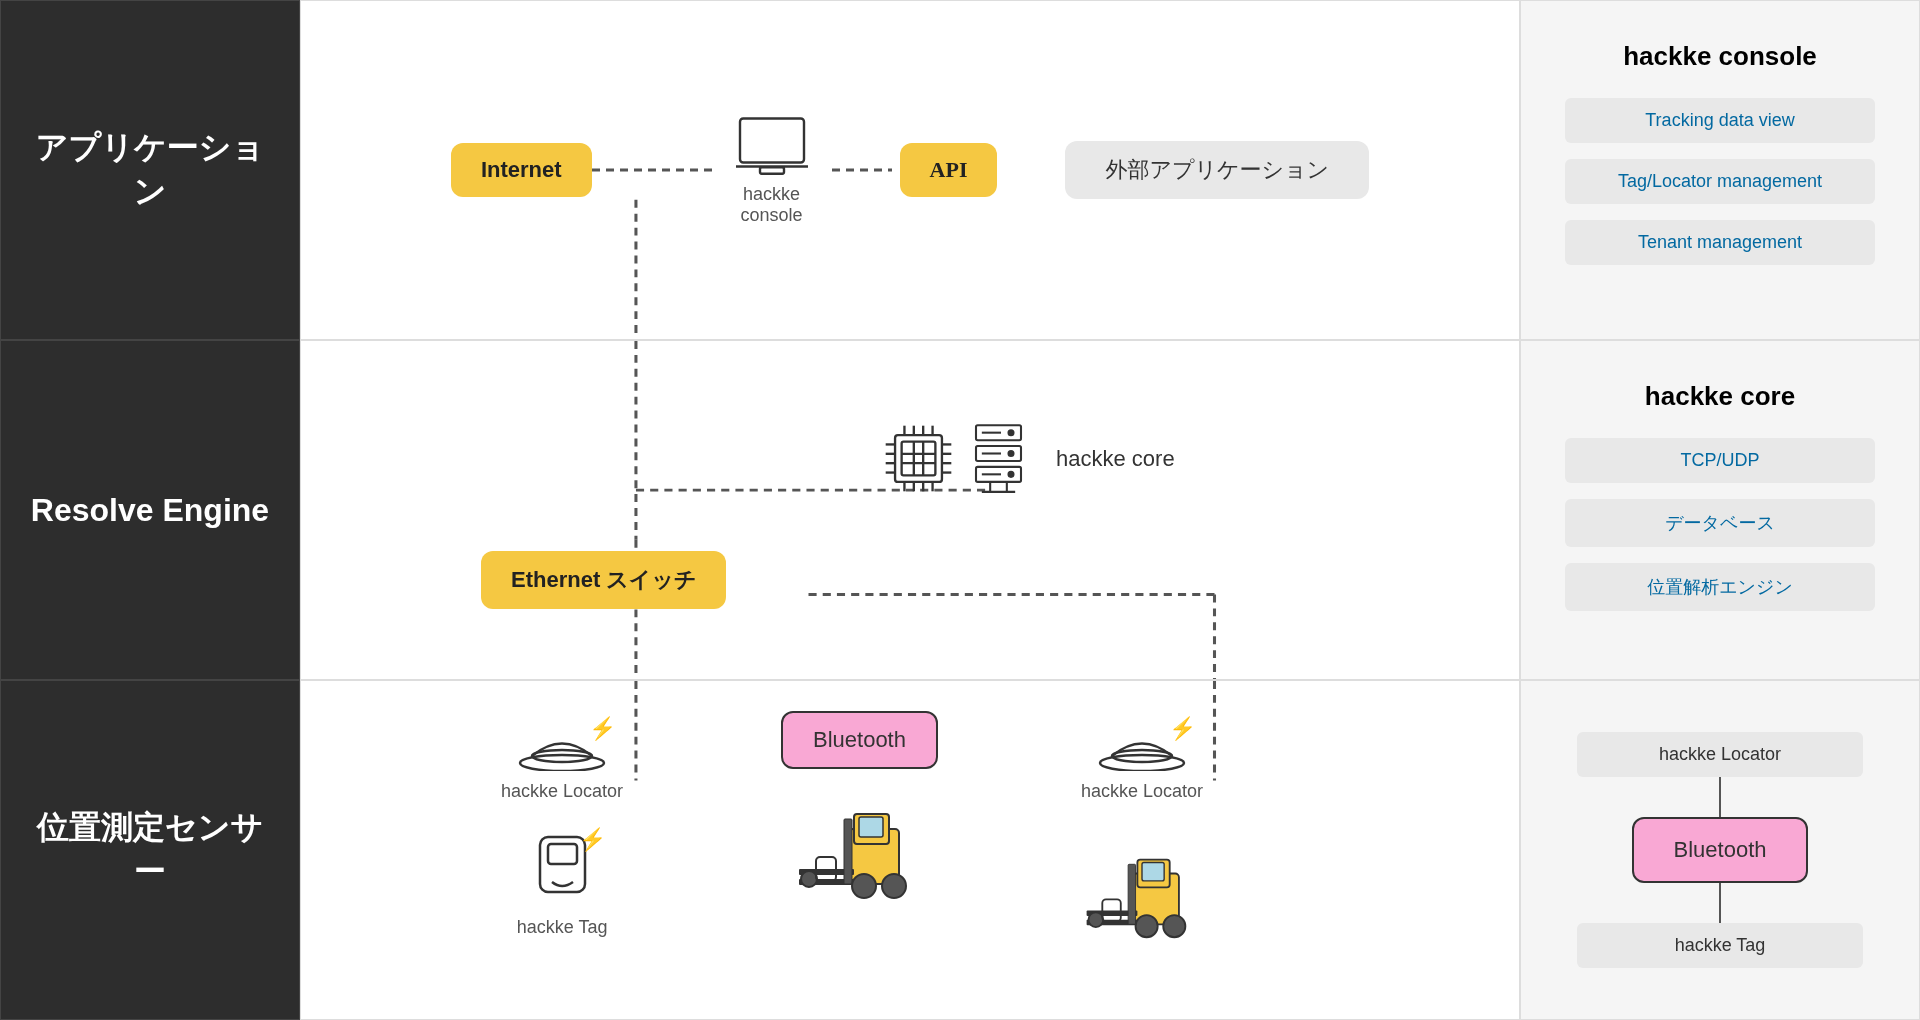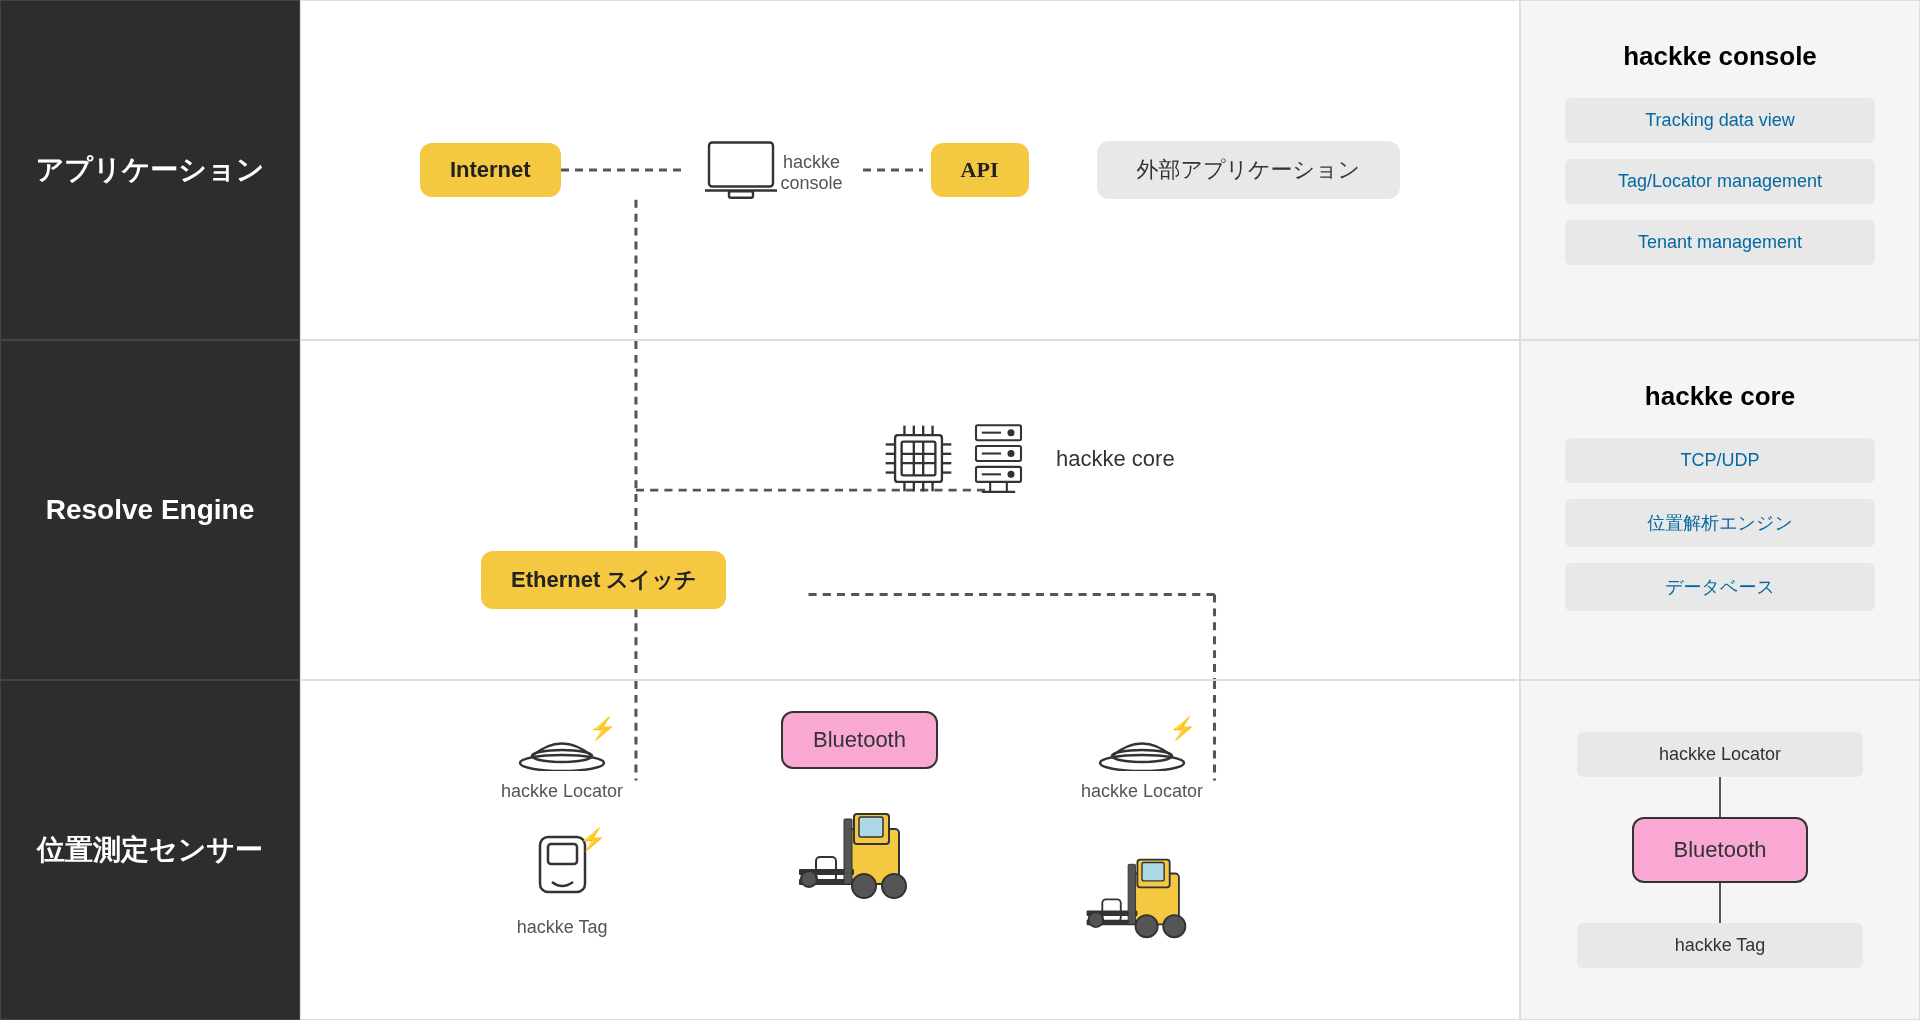--- a/index.html
+++ b/index.html
@@ -17,21 +17,21 @@
       width: 1920px;
       height: 1020px;
     }
     
     .label-cell {
       background: #2d2d2d;
       display: flex;
       align-items: center;
       justify-content: center;
       color: #fff;
-      font-size: 28px;
+      font-size: 32px;
       font-weight: bold;
       border: 1px solid #444;
       writing-mode: horizontal-tb;
       text-align: center;
       padding: 20px;
     }
     
     .diagram-cell {
       background: #fff;
       border: 1px solid #ddd;
@@ -162,21 +162,21 @@
     <div class="row1-items" style="height:100%; display:flex; align-items:center; justify-content:center; position:relative; gap:0;">
 
       <div class="yellow-box">Internet</div>
 
       <div style="display:flex; align-items:center; margin: 0 0px;">
         <svg width="120" height="10" style="overflow:visible;">
           <line x1="0" y1="5" x2="120" y2="5" stroke="#555" stroke-width="3" stroke-dasharray="8,6"></line>
         </svg>
       </div>
 
-      <div style="display:flex; flex-direction:row; align-items:center; margin: 0 20px;">
+      <div style="display:flex; flex-direction:column; align-items:center; margin: 0 20px;">
         <svg class="laptop-icon" viewBox="0 0 100 80" fill="none" stroke="#333" stroke-width="3">
           <rect x="10" y="5" width="80" height="55" rx="4"></rect>
           <line x1="5" y1="65" x2="95" y2="65"></line>
           <rect x="35" y="66" width="30" height="8" rx="2"></rect>
         </svg>
         <div style="font-size:18px; color:#555; text-align:center; margin-top:5px;">hackke<br>console</div>
       </div>
 
       <div style="display:flex; align-items:center; margin: 0 0px;">
         <svg width="60" height="10" style="overflow:visible;">
@@ -276,22 +276,22 @@
     </div>
 
     <div style="position:absolute; bottom:70px; left:180px;">
       <div class="yellow-box">Ethernet スイッチ</div>
     </div>
   </div>
 
   <div class="feature-cell">
     <div class="feature-title">hackke core</div>
     <div class="feature-item">TCP/UDP</div>
+    <div class="feature-item">データベース</div>
     <div class="feature-item">位置解析エンジン</div>
-    <div class="feature-item">データベース</div>
   </div>
 
   <div class="label-cell">
     <span>位置測定センサー</span>
   </div>
 
   <div class="diagram-cell" style="position:relative;">
 
     <svg style="position:absolute;top:0;left:0;width:100%;height:100%;pointer-events:none;" viewBox="0 0 1200 340" preserveAspectRatio="none">
 

